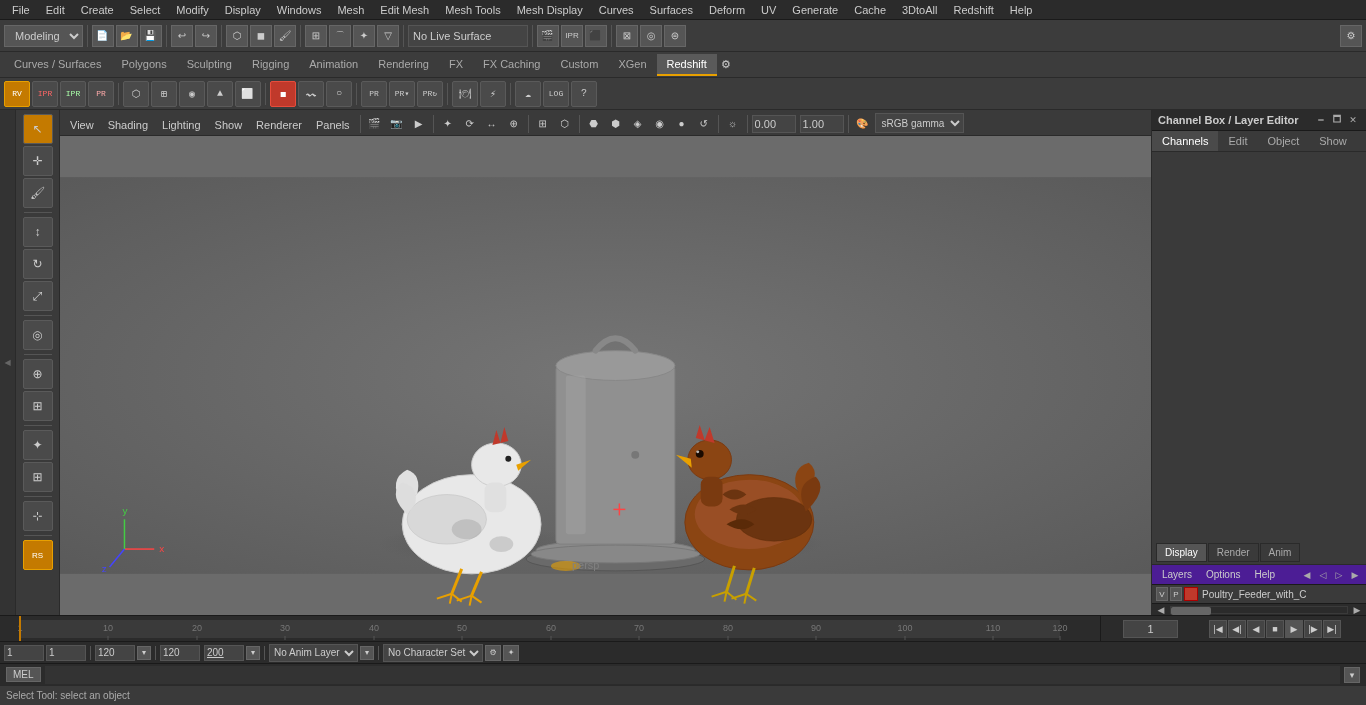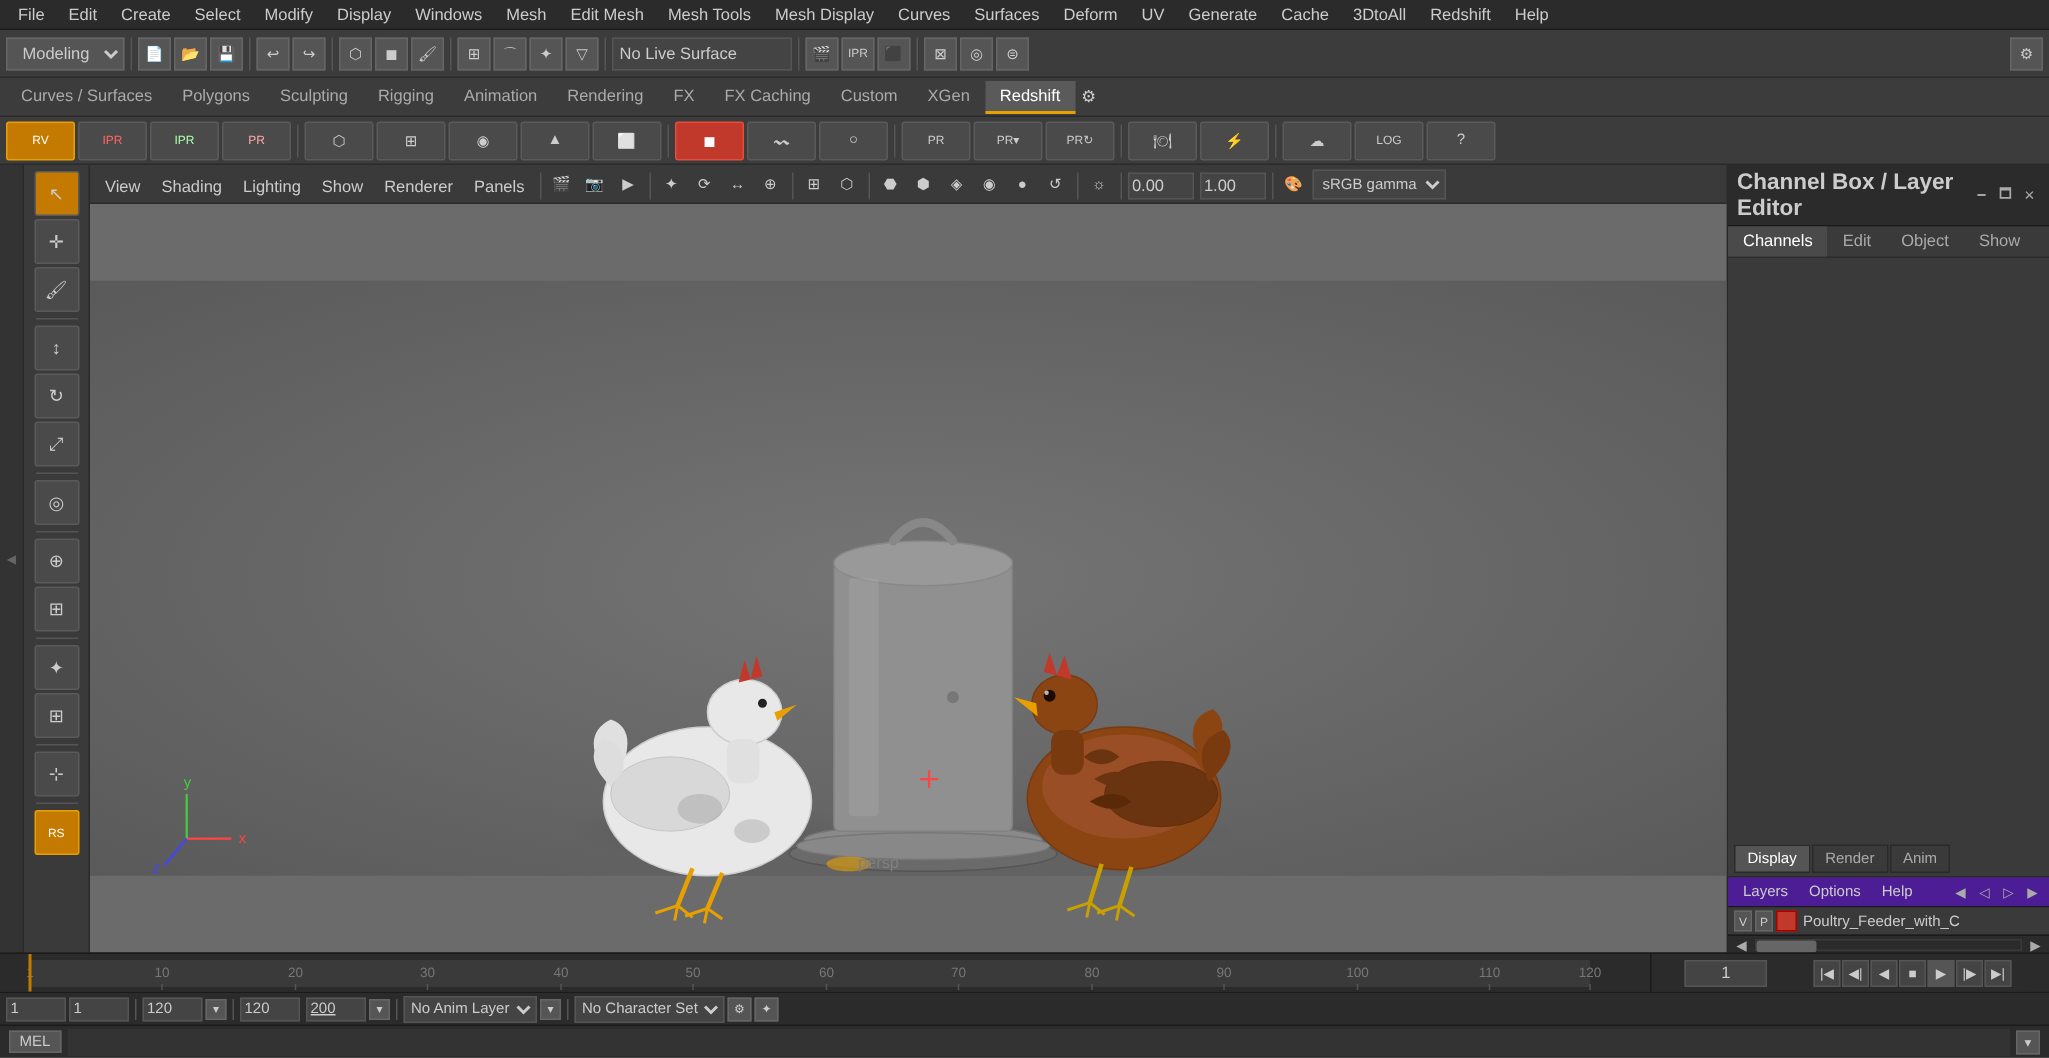--- a/index.html
+++ b/index.html
@@ -36,23 +36,23 @@
       border-bottom: 2px solid transparent; white-space: nowrap;
     }
     .tab-item.active { color: #fff; background: #5a5a5a; border-bottom: 2px solid #e8a000; }
 
     
     #toolbar2 {
       display: flex; align-items: center; background: #3c3c3c; height: 32px;
       border-bottom: 1px solid #2a2a2a; padding: 2px 4px; gap: 2px;
     }
     .tb2-icon {
-      width: 46px; height: 26px; background: #4a4a4a; border: 1px solid #5a5a5a;
+      width: 26px; height: 26px; background: #4a4a4a; border: 1px solid #5a5a5a;
       display: flex; align-items: center; justify-content: center;
-      cursor: pointer; font-size: 10px; color: #ccc; border-radius: 2px;
+      cursor: pointer; font-size: 10px; color: #ccc; border-radius: 2px; font-family: Liberation Mono, monospace;
     }
 
     
     #left-toolbar {
       width: 44px; background: #3a3a3a; border-right: 1px solid #2a2a2a;
       display: flex; flex-direction: column; align-items: center; padding: 4px 2px; gap: 2px;
     }
     .lt-icon {
       width: 30px; height: 30px; background: #4a4a4a; border: 1px solid #5a5a5a;
       display: flex; align-items: center; justify-content: center;
@@ -79,21 +79,21 @@
 
     
     #right-panel {
       width: 215px; background: #3a3a3a; border-left: 1px solid #2a2a2a;
       display: flex; flex-direction: column;
     }
     #right-panel-header {
       display: flex; align-items: center; justify-content: space-between;
       background: #2b2b2b; padding: 3px 6px; border-bottom: 1px solid #1a1a1a;
     }
-    .rp-title { color: #ccc; font-size: 15px; font-weight: bold; }
+    .rp-title { color: #ccc; font-size: 11px; font-weight: bold; }
     .rp-header-icons { display: flex; gap: 2px; }
     .rp-hicon { width: 14px; height: 14px; color: #aaa; cursor: pointer; font-size: 9px; display: flex; align-items: center; justify-content: center; }
 
     #right-panel-tabs {
       display: flex; background: #3a3a3a; border-bottom: 1px solid #2a2a2a;
     }
     .rp-tab { padding: 4px 10px; color: #aaa; cursor: pointer; font-size: 11px; }
     .rp-tab.active { color: #fff; background: #4a4a4a; }
 
     #right-panel-content { flex: 1; background: #3a3a3a; overflow: hidden; }
@@ -620,14 +620,17 @@
     </div>
 
   </div>
 
   <div id="status-bar">
     <div class="sb-tag">MEL</div>
     <input class="sb-input" placeholder="" style="">
     <div style="width:16px;height:16px;background:#555;border:1px solid #666;display:flex;align-items:center;justify-content:center;cursor:pointer;font-size:9px;color:#ccc;">▾</div>
   </div>
 
+  <div id="command-bar">
+    <span class="cb-text">Select Tool: select an object</span>
+  </div>
 
 </div>
 
 </body></html>

